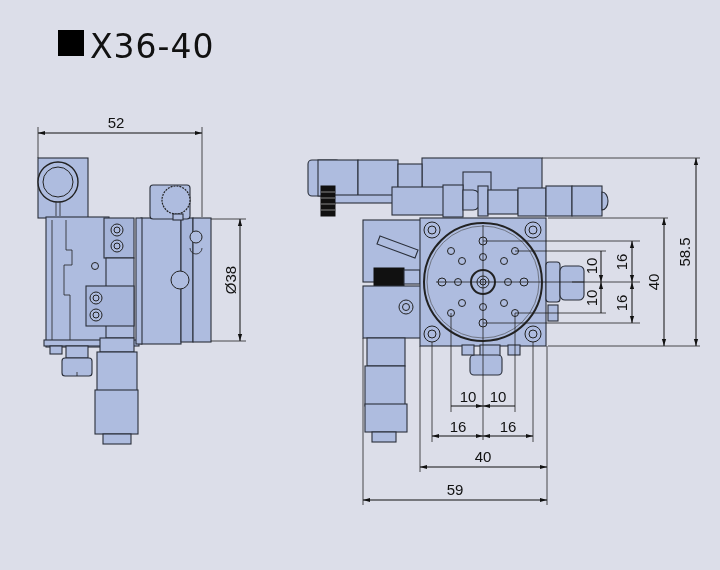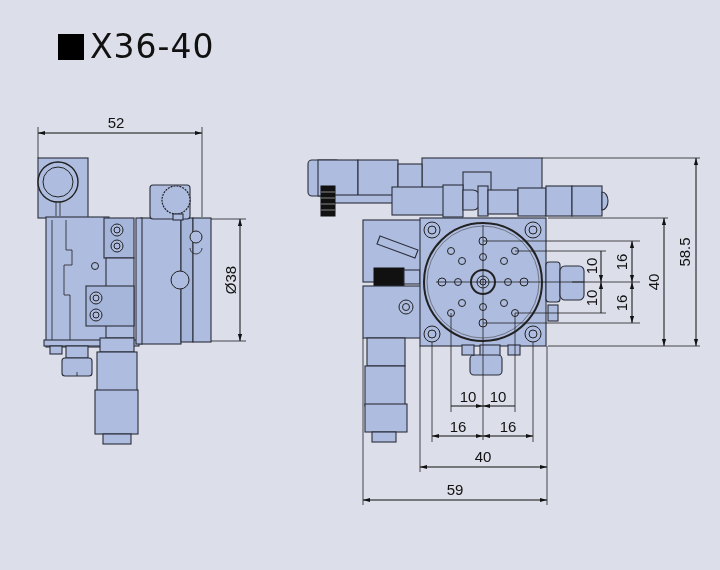--- a/index.html
+++ b/index.html
@@ -1,17 +1,17 @@
 <!DOCTYPE html>
 <html><head>
 <meta charset="utf-8">
 <style>
   html, body { margin:0; padding:0; }
   body { width:720px; height:570px; background:#dcdee9; overflow:hidden; position:relative; font-family:"DejaVu Sans", sans-serif; }
-  .title { position:absolute; left:58px; top:30px; display:flex; align-items:center; }
+  .title { position:absolute; left:58px; top:30px; display:flex; }
   .title .sq { width:26px; height:26px; background:#000; margin-right:6px; }
   .title .txt { font-family:"DejaVu Sans", sans-serif; font-size:33px; color:#111; letter-spacing:1px; line-height:1; }
   svg { position:absolute; left:0; top:0; }
   .part { fill:#aebcdf; stroke:#2a2f3a; stroke-width:1.1; }
   .part2 { fill:#a6b5da; stroke:#2a2f3a; stroke-width:1.1; }
   .dim { stroke:#111; stroke-width:1; fill:none; }
   .ext { stroke:#222; stroke-width:0.8; fill:none; }
   .dtxt { font-family:"Liberation Sans", sans-serif; font-size:15px; fill:#111; }
   .hole { fill:#aebcdf; stroke:#222; stroke-width:1; }
   .dark { fill:#111; stroke:#111; }

